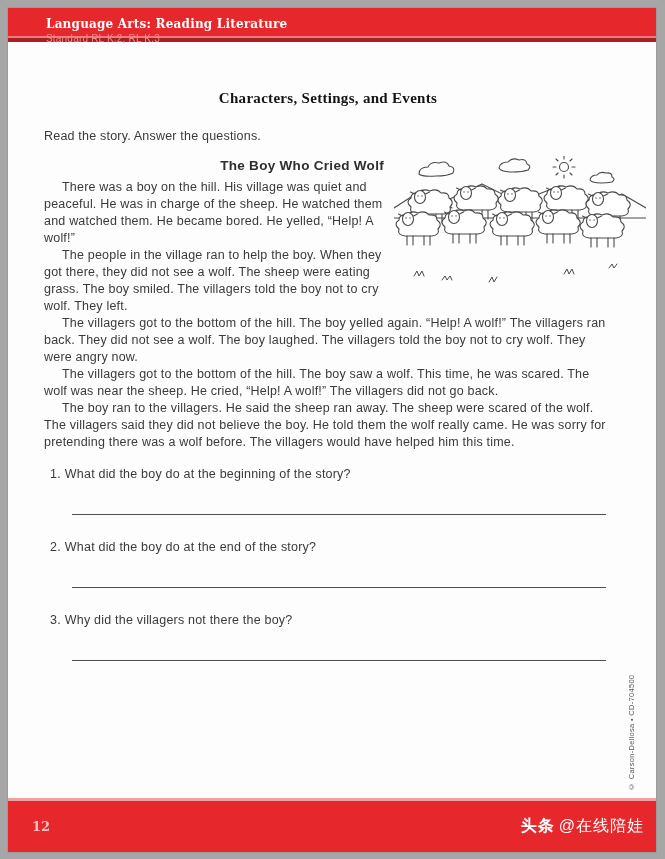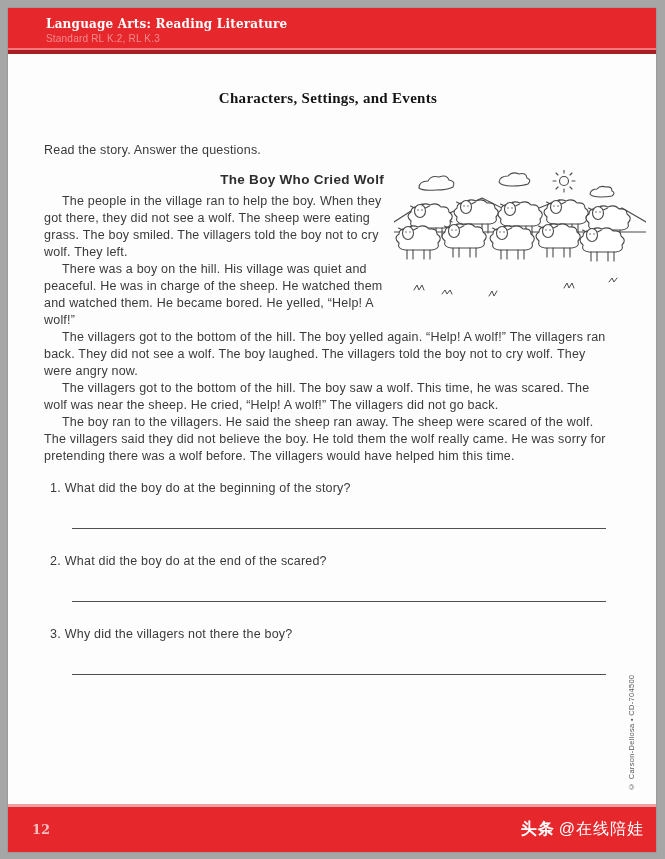--- a/index.html
+++ b/index.html
@@ -12,21 +12,21 @@
   }
   .page {
     position:absolute; left:8px; top:8px;
     width:648px; height:844px;
     background:#fdfdfd;
     box-shadow:0 0 0 1px #9b9b9b;
   }
   
   .band-top {
     position:absolute; top:0; left:0; right:0;
-    height:42px; background:#e6282d;
+    height:30px; background:#e6282d;
     border-bottom:2px solid #f3797c;
     box-shadow:0 4px 0 0 #a71f23;
     padding:9px 0 0 38px;
   }
   .band-top .h-title {
     font-family:"DejaVu Serif", serif;
     font-weight:bold; font-size:12px; color:#ffffff; letter-spacing:.2px;
   }
   .band-top .h-sub {
     font-size:10px; color:#f48a8c; margin-top:2px; letter-spacing:.2px;
@@ -35,21 +35,21 @@
   .content {
     position:absolute; top:48px; bottom:52px; left:0; right:0;
     padding:0 44px 0 36px;
   }
   .ws-title {
     margin-top:34px; text-align:center;
     font-family:Liberation Serif, serif; font-weight:bold;
     font-size:15px; color:#141414; letter-spacing:.3px;
   }
   .directions {
-    margin-top:36px; font-size:12.5px; color:#3a3a3a; letter-spacing:.2px;
+    margin-top:22px; font-size:12.5px; color:#3a3a3a; letter-spacing:.2px;
   }
   .story { margin-top:13px; }
   .illustration {
     float:right; width:218px; height:126px;
     margin:0 0 2px 10px; position:relative;
   }
   .illustration svg {
     position:absolute; top:0; right:-34px; width:252px; height:130px;
   }
   .story-title {
@@ -76,21 +76,21 @@
   
   .copyright {
     position:absolute; right:20px; top:638px; height:145px;
     writing-mode:vertical-rl; transform:rotate(180deg);
     font-size:7.5px; color:#5a5a5a; letter-spacing:.3px;
     white-space:nowrap;
   }
   
   .band-bottom {
     position:absolute; bottom:0; left:0; right:0;
-    height:48px; background:#e6282d;
+    height:54px; background:#e6282d;
     border-top:3px solid #efa0a2;
     display:flex; align-items:center; justify-content:space-between;
     padding:0 12px 0 24px;
   }
   .page-num {
     font-family:"DejaVu Serif", serif; font-weight:bold;
     font-size:13px; color:#f4bfc1;
   }
   .watermark { color:#ffffff; font-size:16px; letter-spacing:1px; }
   .watermark .wm-logo { font-weight:bold; margin-right:4px; }
@@ -147,37 +147,37 @@
           <g fill="none" stroke="#4a4a4a" stroke-width="1" stroke-linecap="round">
             <path d="M20 120 l3-5 2 5 3-5 2 5"></path>
             <path d="M48 124 l3-4 2 4 3-4 2 4"></path>
             <path d="M95 126 l3-5 2 5 3-5"></path>
             <path d="M170 118 l3-5 2 5 3-5 2 5"></path>
             <path d="M215 112 l3-4 2 4 3-4"></path>
           </g>
         </svg>
       </div>
       <h2 class="story-title">The Boy Who Cried Wolf</h2>
+      <p class="para">There was a boy on the hill. His village was quiet and peaceful. He was in charge of the sheep. He watched them and watched them. He became bored. He yelled, “Help! A wolf!”</p>
       <p class="para">The people in the village ran to help the boy. When they got there, they did not see a wolf. The sheep were eating grass. The boy smiled. The villagers told the boy not to cry wolf. They left.</p>
-      <p class="para">There was a boy on the hill. His village was quiet and peaceful. He was in charge of the sheep. He watched them and watched them. He became bored. He yelled, “Help! A wolf!”</p>
       <p class="para">The villagers got to the bottom of the hill. The boy yelled again. “Help! A wolf!” The villagers ran back. They did not see a wolf. The boy laughed. The villagers told the boy not to cry wolf. They were angry now.</p>
       <p class="para">The villagers got to the bottom of the hill. The boy saw a wolf. This time, he was scared. The wolf was near the sheep. He cried, “Help! A wolf!” The villagers did not go back.</p>
       <p class="para">The boy ran to the villagers. He said the sheep ran away. The sheep were scared of the wolf. The villagers said they did not believe the boy. He told them the wolf really came. He was sorry for pretending there was a wolf before. The villagers would have helped him this time.</p>
     </section>
 
     <ol class="questions">
       <li class="question">
         <div class="q-row">
           <span class="q-num">1.</span><span>What did the boy do at the beginning of the story?</span>
         </div>
         <div class="answer-line"></div>
       </li>
       <li class="question">
         <div class="q-row">
-          <span class="q-num">2.</span><span>What did the boy do at the end of the scared?</span>
+          <span class="q-num">2.</span><span>What did the boy do at the end of the story?</span>
         </div>
         <div class="answer-line"></div>
       </li>
       <li class="question">
         <div class="q-row">
           <span class="q-num">3.</span><span>Why did the villagers not there the boy?</span>
         </div>
         <div class="answer-line"></div>
       </li>
     </ol>

